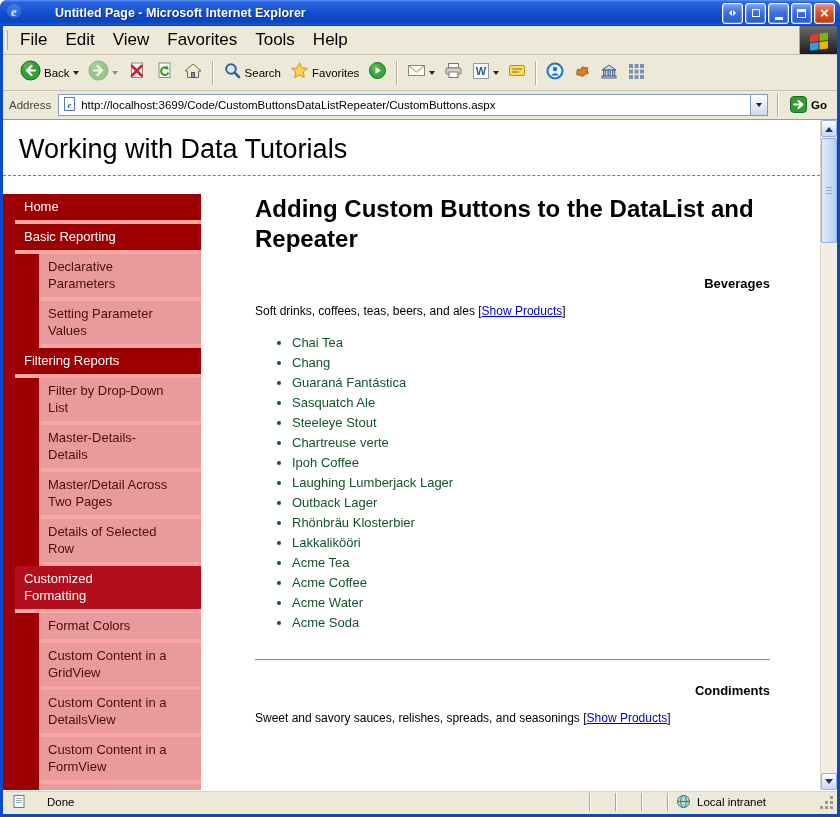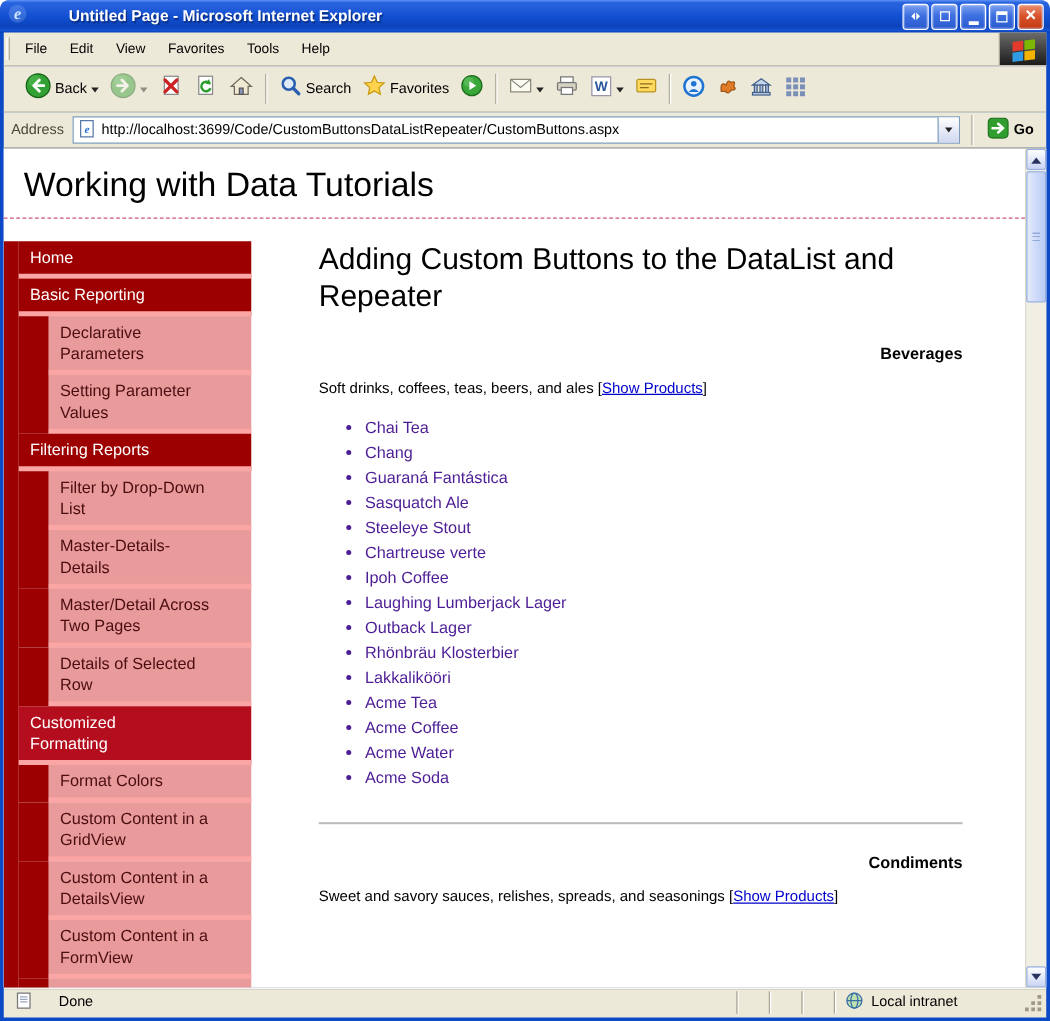--- a/index.html
+++ b/index.html
@@ -23,21 +23,21 @@
   .g-close::after { content:"\00D7"; color:#fff; font-size:15px; font-weight:bold; line-height:1; }
   .g-arrows { display:flex; gap:1px; }
   .tri-l { width:0; height:0; border:3px solid transparent; border-right-color:#fff; }
   .tri-r { width:0; height:0; border:3px solid transparent; border-left-color:#fff; }
   .g-sq { width:8px; height:8px; border:1px solid #fff; }
 
   
   .menubar { flex:0 0 27px; background:#ece9d8; display:flex; align-items:stretch; border-bottom:1px solid #c6c2b2; }
   .vgrip { width:3px; margin:4px 3px 4px 2px; border-left:1px solid #fff; border-right:1px solid #b4b0a0; }
   .menu-items { flex:1; display:flex; align-items:center; }
-  .menu-item { padding:4px 9px; font-size:11px; color:#000; cursor:pointer; }
+  .menu-item { padding:4px 9px; font-size:17px; color:#000; cursor:pointer; }
   .winlogo { width:38px; display:flex; align-items:center; justify-content:center;
     background:linear-gradient(180deg,#6b6b6b,#1c1c1c); border-left:1px solid #aca899; }
 
   
   .toolbar { flex:0 0 35px; background:#ece9d8; display:flex; align-items:center; padding:2px 4px; gap:1px; border-bottom:1px solid #c6c2b2; }
   .tbtn { display:flex; align-items:center; gap:3px; padding:3px 4px; border-radius:3px; cursor:pointer; }
   .tbtn .tlabel { font-size:11.5px; color:#000; }
   .tri-down { width:0; height:0; border:3.5px solid transparent; border-top:4px solid #222; margin-top:4px; }
   .tsep { width:2px; height:24px; border-left:1px solid #b4b0a0; border-right:1px solid #fff; margin:0 4px; }
   .faded { opacity:.45; }
@@ -65,24 +65,24 @@
   .nav-strip { width:12px; background:var(--nav-primary,#9c0001); }
   .nav-items { flex:1; display:flex; flex-direction:column; }
   .nav-row { display:flex; cursor:pointer; }
   .nav-label { border-bottom:4px solid #fca5a5; font-size:13px; line-height:17px; }
   .lvl1 .nav-label { flex:1; background:var(--nav-primary,#9c0001); color:#fff; padding:4px 52px 5px 9px; }
   .sel .nav-label { background:var(--nav-selected,#b30d1e); }
   .lvl2 .nav-gutter { flex:0 0 24px; background:var(--nav-primary,#9c0001); }
   .lvl2 .nav-label { flex:1; background:var(--nav-secondary,#e99a9a); color:var(--nav-secondary-text,#4a0d10); padding:4px 28px 5px 9px; }
 
   .main-col { margin-left:54px; width:515px; }
-  .main-title { font-size:24px; line-height:30px; font-weight:normal; color:#000; }
+  .main-title { font-size:24px; line-height:30px; font-weight:bold; color:#000; }
   .cat-name { font-size:13px; font-weight:bold; margin-top:22px;text-align:right; }
   .cat-desc { font-size:12px; margin-top:13px; color:#000; }
-  .products { margin:15px 0 6px; padding-left:37px; font-size:13px; color:#4c1d95; }
+  .products { margin:15px 0 6px; padding-left:37px; font-size:13px; color:#14532d; }
   .products li { line-height:20px; }
   .rule { margin:26px 0 0; border-top:1px solid #8f8f8f; border-bottom:1px solid #f0f0f0; height:2px; }
   a.showlink { color:var(--link,#0000cc); text-decoration:underline; cursor:pointer; }
 
   
   .vscroll { flex:0 0 17px; background:#f1efe4; display:flex; flex-direction:column; border-left:1px solid #dcd9cb; }
   .sbtn { flex:0 0 17px; background:linear-gradient(180deg,#fdfefe,#c9d5f5); border:1px solid #98b0e0; border-radius:2px;
     display:flex; align-items:center; justify-content:center; cursor:pointer; }
   .arr-up { width:0; height:0; border:4px solid transparent; border-bottom:5px solid #29345c; margin-top:-3px; }
   .arr-down { width:0; height:0; border:4px solid transparent; border-top:5px solid #29345c; margin-bottom:-3px; }

